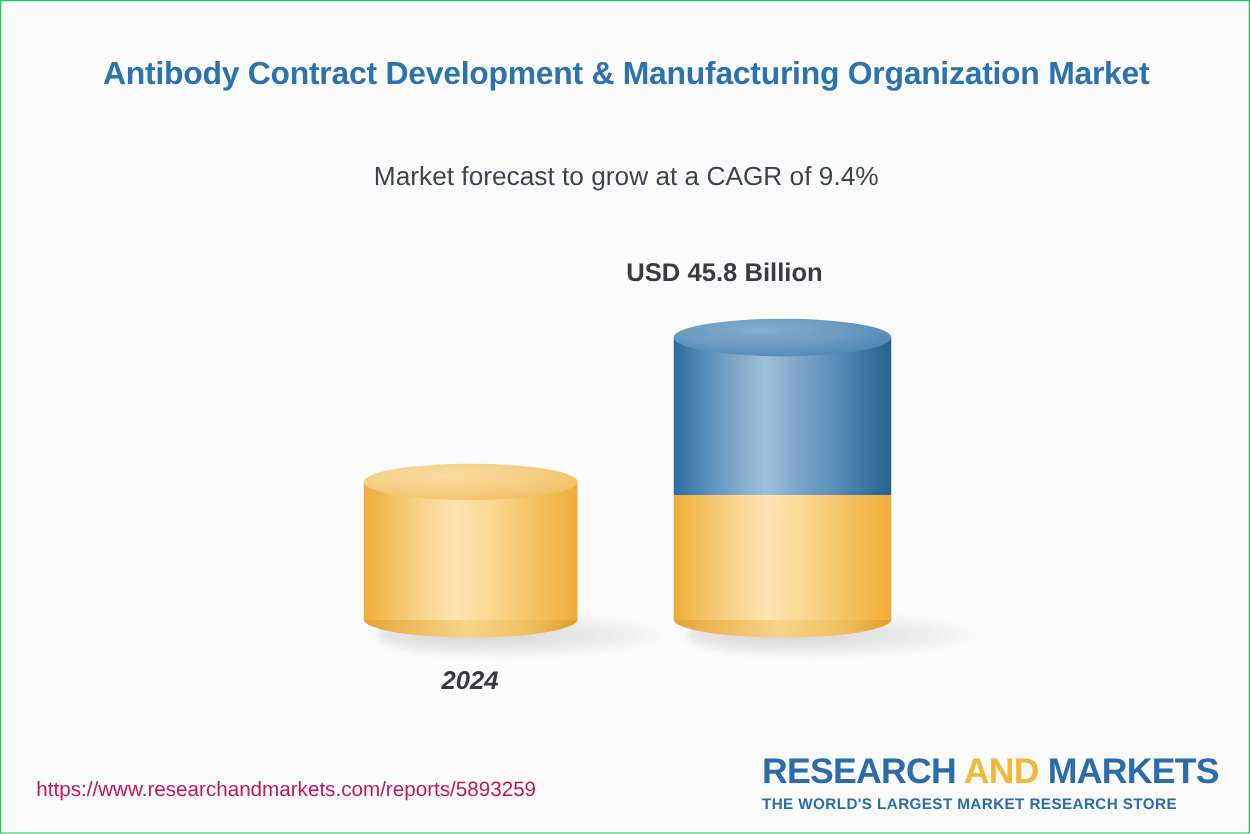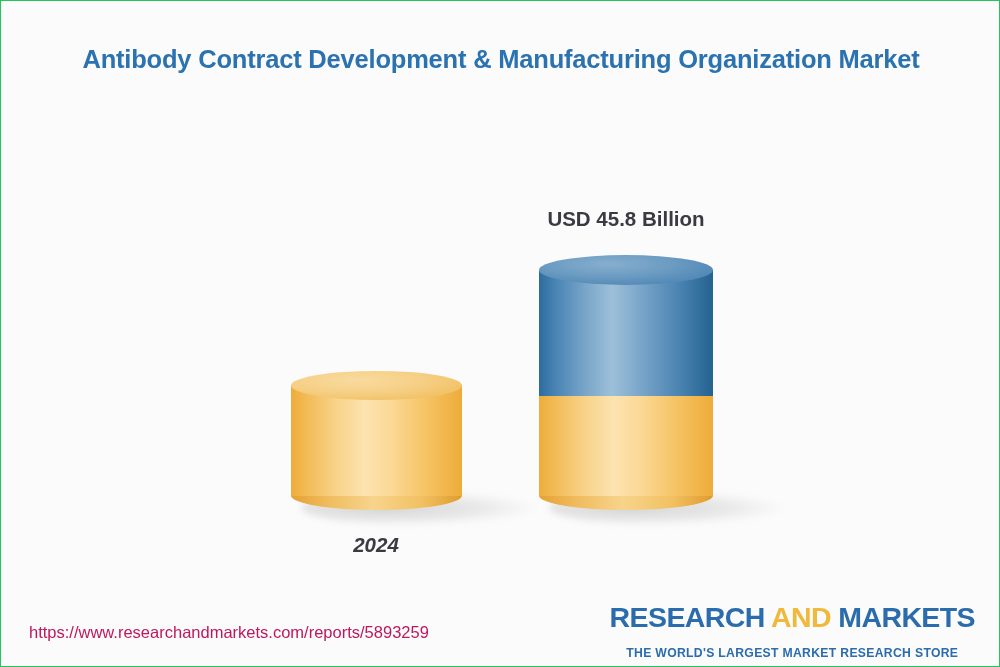--- a/index.html
+++ b/index.html
@@ -74,57 +74,58 @@
       #9dc0d9 42%,
       #7fa9cc 56%,
       #4e86b4 79%,
       #24628f 100%);
   }
   .blue-cap{
     background:radial-gradient(ellipse at 40% 30%, #87aece 0%, #6c9cc2 42%, #3f7cae 100%);
   }
   .vlabel{
     position:absolute;
-    text-align:center;
+    text-align:left;
     font-size:20.5px;font-weight:bold;
     color:#3a3a42;
     white-space:nowrap;
   }
   .xlabel{
     position:absolute;
     text-align:center;
     font-size:20.5px;font-weight:bold;
     color:#3a3a42;
   }
   
   #url{
     position:absolute;left:28px;top:622px;
     font-size:16.5px;color:#be185d;
     white-space:nowrap;
   }
   #logo{
     position:absolute;right:24px;top:601px;
-    text-align:center;
+    text-align:left;
   }
   #logo .wm{
     font-size:28.5px;font-weight:bold;letter-spacing:-0.6px;
     color:#2b6cac;line-height:30px;white-space:nowrap;
   }
   #logo .wm .and{color:#f0b93c;}
   #logo .tag{
     font-size:12.2px;font-weight:bold;letter-spacing:.32px;
-    color:#2b6cac;line-height:15px;white-space:nowrap;margin-top:14px;
+    color:#2b6cac;line-height:15px;white-space:nowrap;margin-top:4px;
   }
 </style>
 </head>
 <body>
 
 <div id="page">
 
   <div id="title">Antibody Contract Development &amp; Manufacturing Organization Market</div>
+  <div id="subtitle">Market forecast to grow at a CAGR of 9.4%</div>
 
   <div id="plot">
 
 
     <div class="shadow" style="left:300px;top:489px;width:235px;height:36px;"></div>
 
     <div class="cyl" style="left:290px;top:370px;width:171px;height:142px;">
 
       <div class="cap yellow-bottom" style="top:110px;height:29px;"></div>
 

